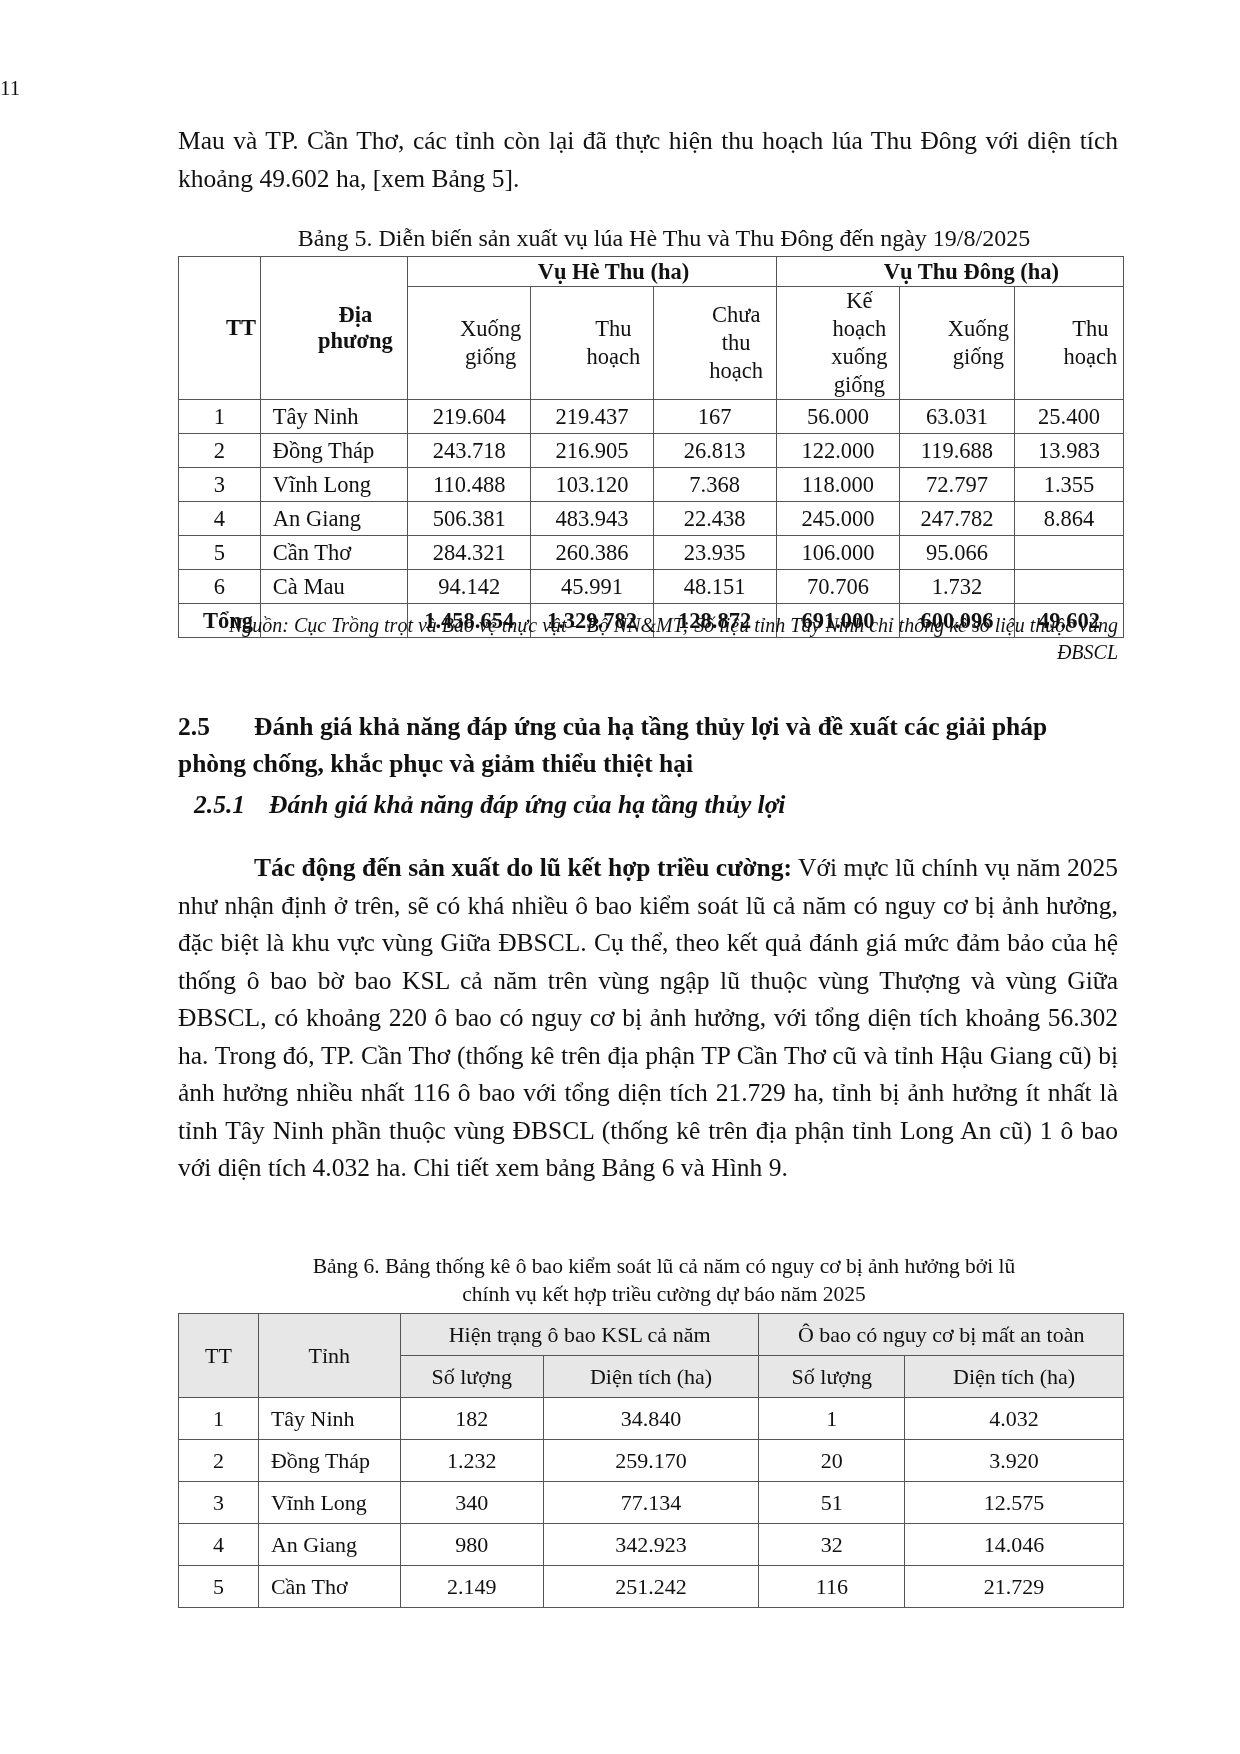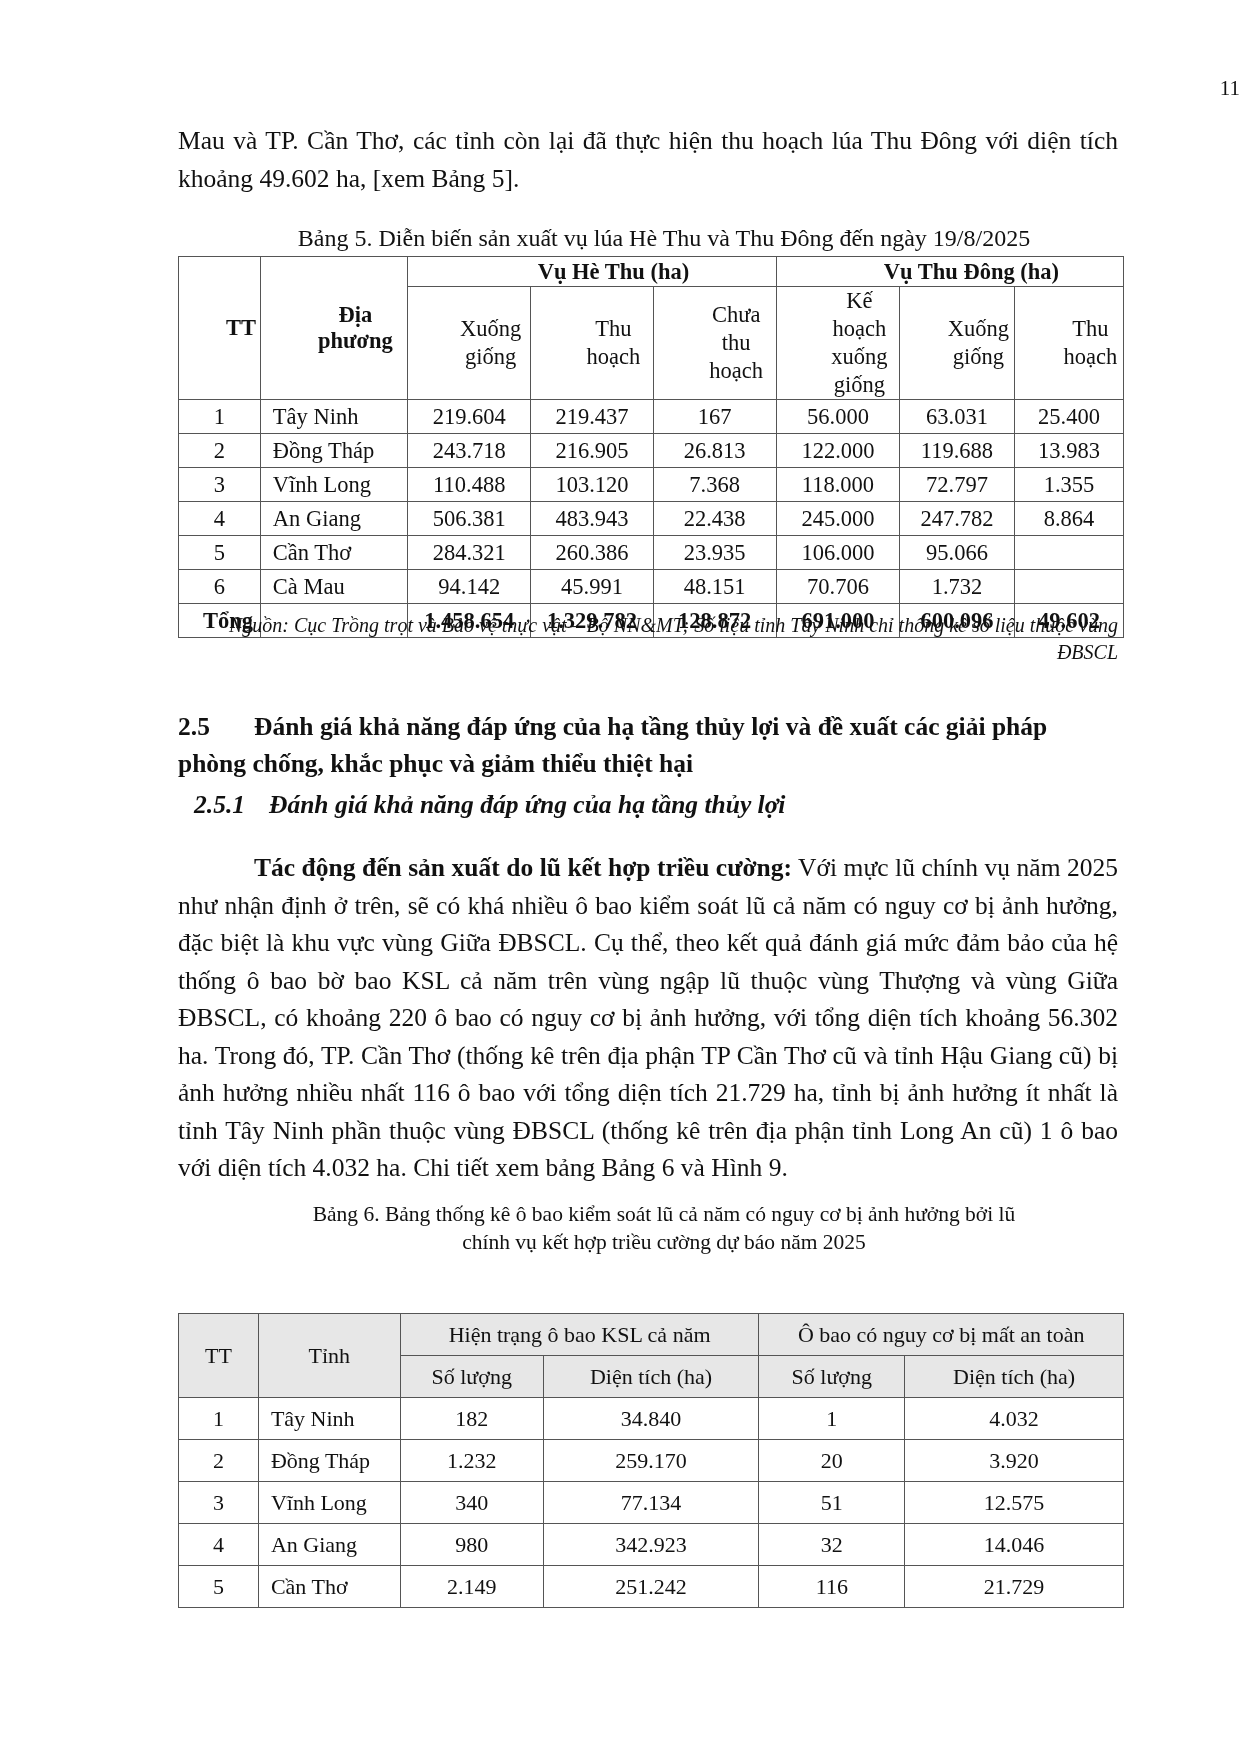--- a/index.html
+++ b/index.html
@@ -1,33 +1,33 @@
 <!DOCTYPE html>
 <html><head>
 <meta charset="utf-8">
 <style>
   html, body { margin: 0; padding: 0; background: #ffffff; }
   body {
     width: 1240px; height: 1754px; position: relative; overflow: hidden;
     font-family: "Liberation Serif", "DejaVu Serif", serif; color: #111;
   }
   .page-number {
-    position: absolute; top: 76px; left: 0; width: 1240px; text-align: right;
+    position: absolute; top: 76px; left: 0; width: 1240px; text-align: left;
     font-size: 21px;
   }
   .para {
     position: absolute; left: 178px; width: 940px; font-size: 25.5px; line-height: 37.5px;
     text-align: justify; margin: 0;
   }
   .para-top { top: 122px; }
   .caption {
     position: absolute; left: 178px; width: 940px; text-align: center; font-size: 24px; margin: 16px;
   }
   .caption5 { top: 209px; }
-  .caption6 { top: 1184px; font-size: 21.5px; line-height: 28px; }
+  .caption6 { top: 1236px; font-size: 21.5px; line-height: 28px; }
   table { border-collapse: collapse; position: absolute; }
   td, th { border: 1px solid #555; padding: 0; text-align: center; vertical-align: middle; font-weight: normal; }
 
   #table5 { left: 178px; top: 256px; width: 946px; font-size: 22.5px; }
   #table5 th { font-weight: bold; padding-left: 43px; }
   #table5 th.sub { font-weight: normal; line-height: 28px; }
   #table5 td { height: 33px; }
   #table5 td.name { text-align: left; padding-left: 12px; }
   #table5 tr.total td { font-weight: bold; }
   #table5 tr.total td.label { text-align: left; padding-left: 24px; }

